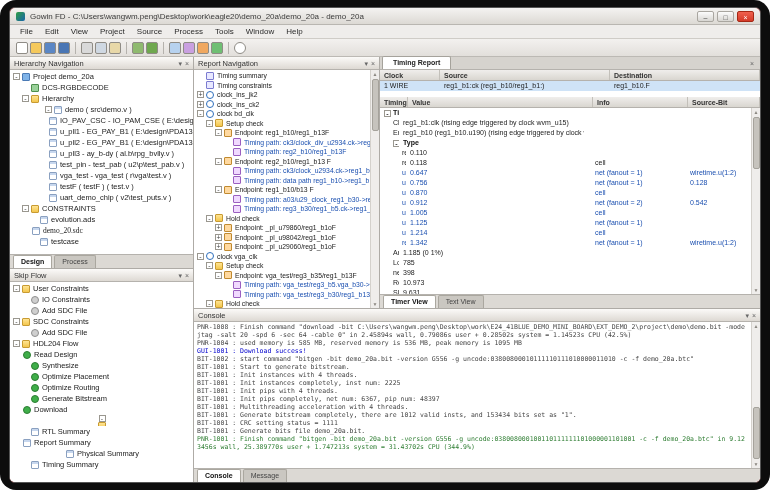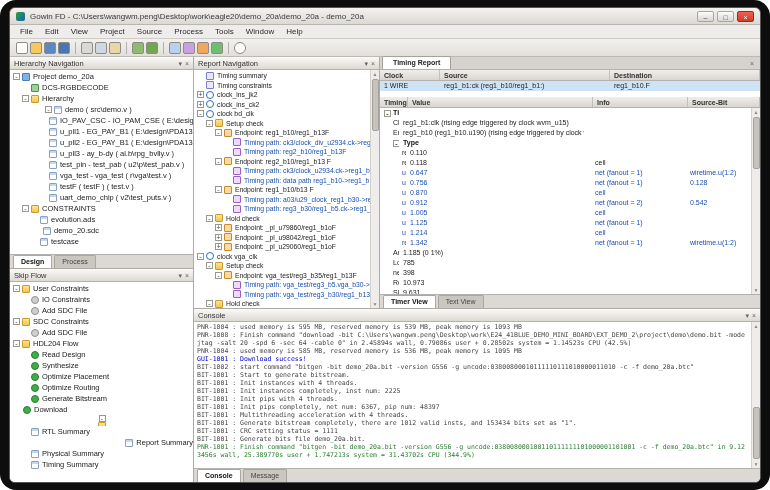--- a/index.html
+++ b/index.html
@@ -221,21 +221,21 @@
               <div class="titem" style="padding-left: 12px;">
                 <span class="exp">-</span>
                 <span class="ic ic-folder"></span>
                 <span>CONSTRAINTS</span>
               </div>
               <div class="titem" style="padding-left: 21px;">
                 <span class="expspace"></span>
                 <span class="ic ic-doc"></span>
                 <span>evolution.ads</span>
               </div>
-              <div class="titem" style="padding-left: 24px;">
+              <div class="titem" style="padding-left: 13px; font-family: Liberation Serif, serif;">
                 <span class="expspace"></span>
                 <span class="ic ic-doc"></span>
                 <span>demo_20.sdc</span>
               </div>
               <div class="titem" style="padding-left: 21px;">
                 <span class="expspace"></span>
                 <span class="ic ic-doc"></span>
                 <span>testcase</span>
               </div>
             </div>
@@ -274,21 +274,21 @@
               <div class="titem" style="padding-left: 12px;">
                 <span class="expspace"></span>
                 <span class="ic ic-gear"></span>
                 <span>Add SDC File</span>
               </div>
               <div class="titem" style="padding-left: 3px;">
                 <span class="exp">-</span>
                 <span class="ic ic-folder"></span>
                 <span>HDL204 Flow</span>
               </div>
-              <div class="titem" style="padding-left: 12px;">
+              <div class="titem" style="padding-left: 4px;">
                 <span class="expspace"></span>
                 <span class="ic ic-check"></span>
                 <span>Read Design</span>
               </div>
               <div class="titem" style="padding-left: 12px;">
                 <span class="expspace"></span>
                 <span class="ic ic-check"></span>
                 <span>Synthesize</span>
               </div>
               <div class="titem" style="padding-left: 12px;">
@@ -314,26 +314,26 @@
               <div class="titem" style="padding-left: 3px; flex-direction: column;">
                 <span class="exp">-</span>
                 <span class="ic ic-folder"></span>
                 <span>Design Summary</span>
               </div>
               <div class="titem" style="padding-left: 12px;">
                 <span class="expspace"></span>
                 <span class="ic ic-doc"></span>
                 <span>RTL Summary</span>
               </div>
-              <div class="titem" style="padding-left: 4px; justify-content: flex-end;">
+              <div class="titem" style="padding-left: 4px;">
                 <span class="expspace"></span>
                 <span class="ic ic-doc"></span>
                 <span>Report Summary</span>
               </div>
-              <div class="titem" style="padding-left: 12px;">
+              <div class="titem" style="padding-left: 0; margin-left: 47px;">
                 <span class="expspace"></span>
                 <span class="ic ic-doc"></span>
                 <span>Physical Summary</span>
               </div>
               <div class="titem" style="padding-left: 12px;">
                 <span class="expspace"></span>
                 <span class="ic ic-doc"></span>
                 <span>Timing Summary</span>
               </div>
             </div>
@@ -682,21 +682,20 @@
         </div>
 
         <div class="panel console">
           <div class="phead">
             <span class="ptitle">Console</span>
             <span class="phbtn">▾</span>
             <span class="phbtn">×</span>
           </div>
           <div class="cbody">
             <div class="clines" id="console-lines">
-                <div class="cline">PNR-1004 : used memory is 595 MB, reserved memory is 539 MB, peak memory is 1093 MB</div>
                 <div class="cline">PNR-1008 : Finish command "download -bit C:\Users\wangwm.peng\Desktop\work\E24_41BLUE_DEMO_MINI_BOARD\EXT_DEMO_2\project\demo\demo.bit -mode jtag -salt 20 -spd 6 -sec 64 -cable 0" in 2.45894s wall, 0.79086s user + 0.28502s system = 1.14523s CPU (42.5%)</div>
                 <div class="cline">PNR-1004 : used memory is 585 MB, reserved memory is 536 MB, peak memory is 1095 MB</div>
                 <div class="cline blue">GUI-1001 : Download success!</div>
                 <div class="cline">BIT-1002 : start command "bitgen -bit demo_20a.bit -version G556 -g uncode:03800800010111110111010000011010 -c -f demo_20a.btc"</div>
                 <div class="cline">BIT-1001 : Start to generate bitstream.</div>
                 <div class="cline">BIT-1001 : Init instances with 4 threads.</div>
                 <div class="cline">BIT-1001 : Init instances completely, inst num: 2225</div>
                 <div class="cline">BIT-1001 : Init pips with 4 threads.</div>
                 <div class="cline">BIT-1001 : Init pips completely, net num: 6367, pip num: 48397</div>
                 <div class="cline">BIT-1001 : Multithreading acceleration with 4 threads.</div>

